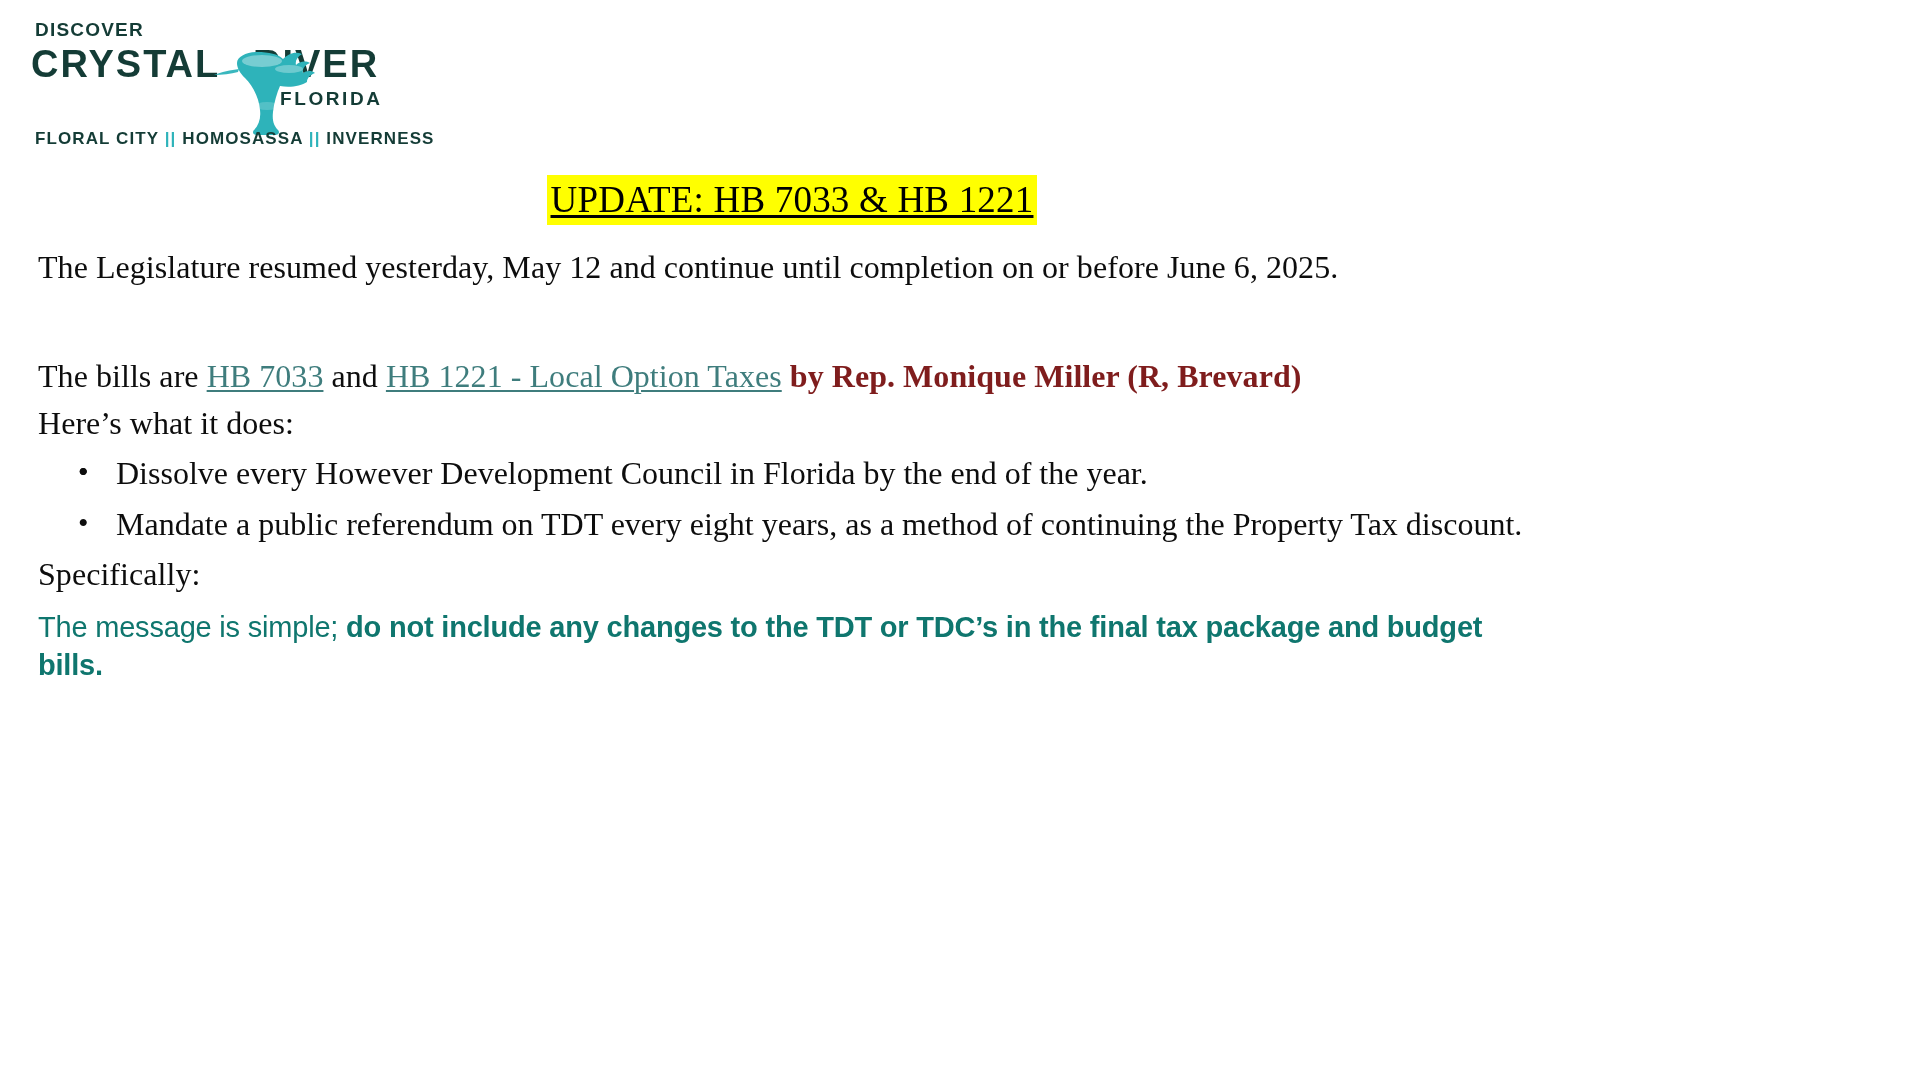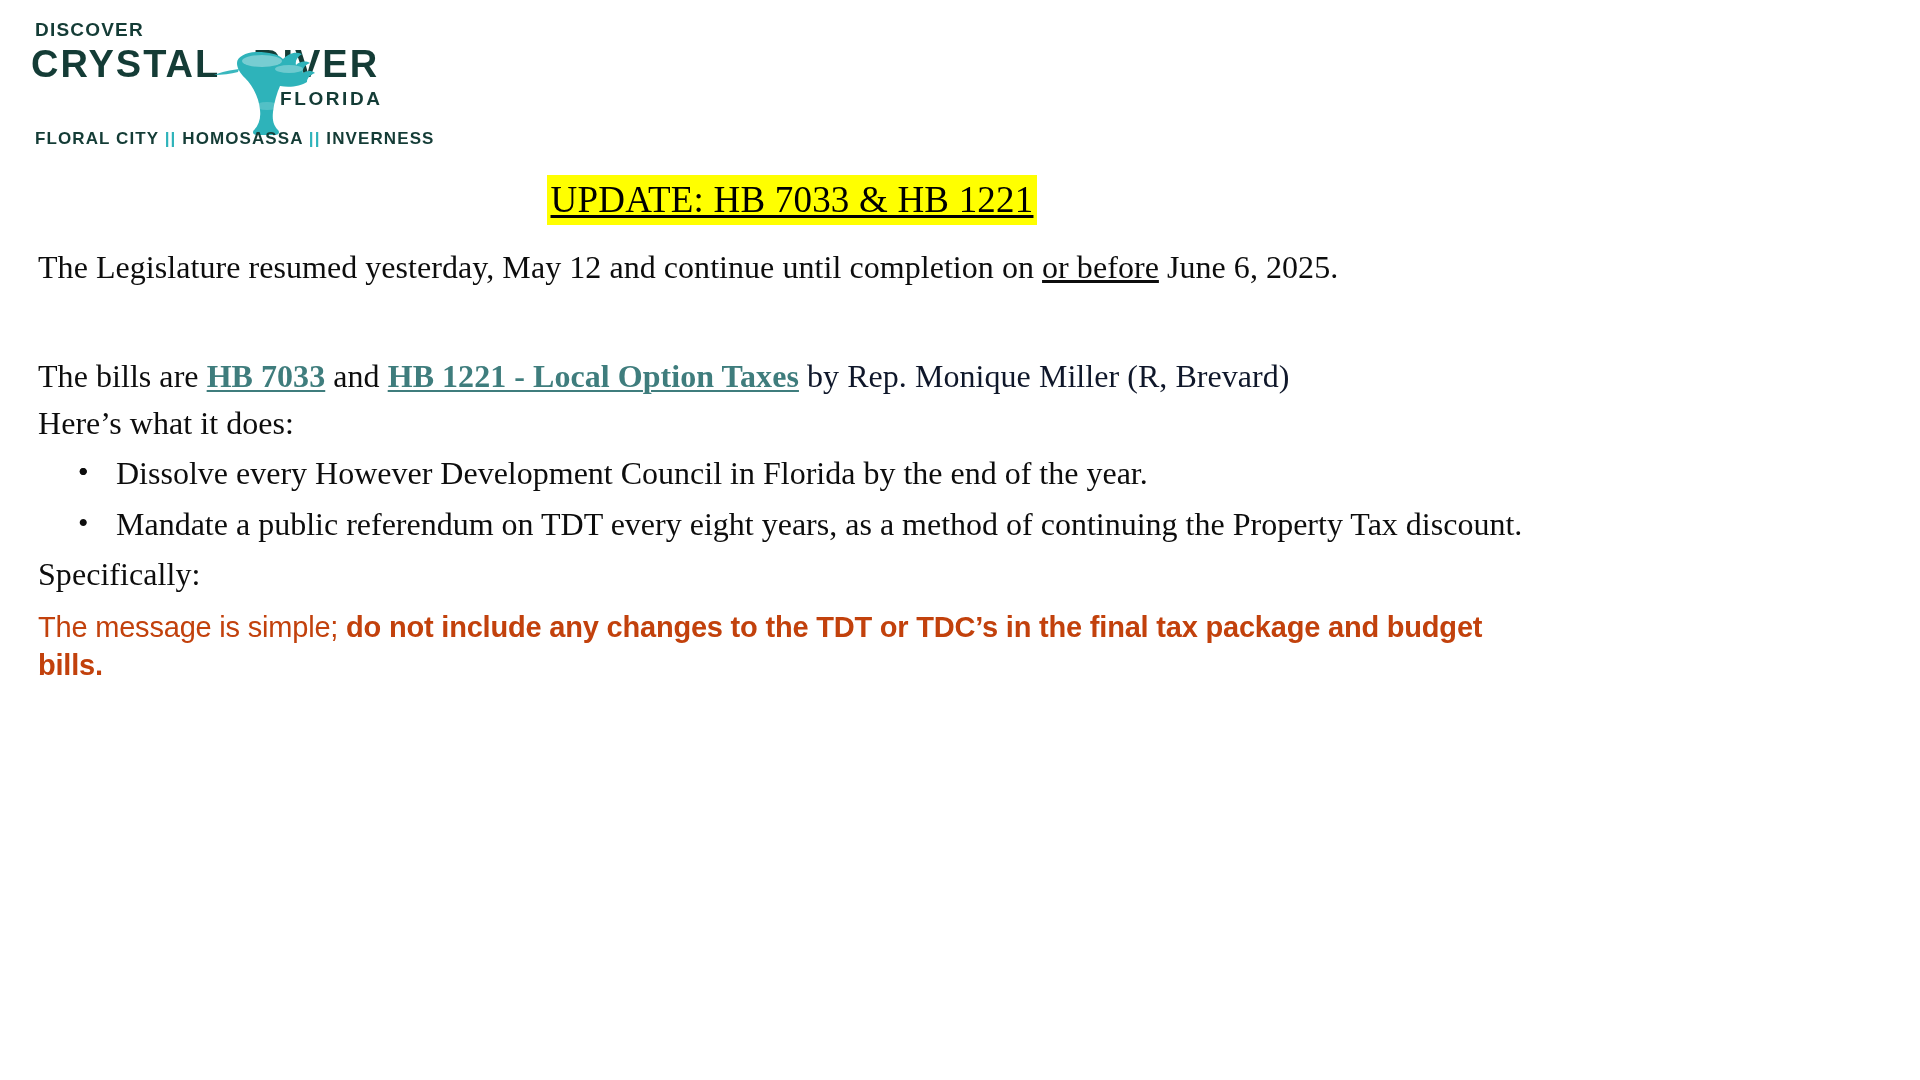--- a/index.html
+++ b/index.html
@@ -56,31 +56,31 @@
 
   p.para {
     font-size: 32px;
     line-height: 1.27;
     margin: 0 0 6px 0;
     color: #0d0d0d;
     letter-spacing: 0.05px;
   }
   .spacer-line { height: 62px; }
 
-  .u { text-decoration: underline; text-underline-offset: 2px; text-align: right; }
+  .u { text-underline-offset: 2px; text-align: right; }
 
   a.bill-link,
   .bill-link {
     color: #3f7d7d;
-    font-weight: bold;
+    font-weight: normal;
     text-decoration: underline;
     text-underline-offset: 3px;
     text-decoration-thickness: 2px;
   }
-  .bold-black { font-weight: normal; color: #0f172a; text-align: center; }
+  .bold-black { font-weight: bold; color: #7f1d1d; text-align: center; }
 
   ul.bullets {
     margin: 2px 0 6px 0;
     padding: 0 0 0 0;
     list-style: none;
   }
   ul.bullets li {
     position: relative;
     font-size: 32px;
     line-height: 1.27;
@@ -94,21 +94,21 @@
     top: 0px;
     font-size: 30px;
     line-height: 1.27;
   }
 
   p.closing {
     font-family: "Liberation Sans", "DejaVu Sans", sans-serif;
     font-size: 29px;
     line-height: 1.3;
     margin: 14px 0 0 0;
-    color: #c2410c;
+    color: #0f766e;
     letter-spacing: -0.2px;
   }
   p.closing .strong-sans { font-weight: bold; letter-spacing: -0.2px; }
 </style>
 </head>
 <body>
 
 <div class="logo-block">
   <svg class="logo-svg" width="420" height="155" viewBox="0 0 420 155">
 

